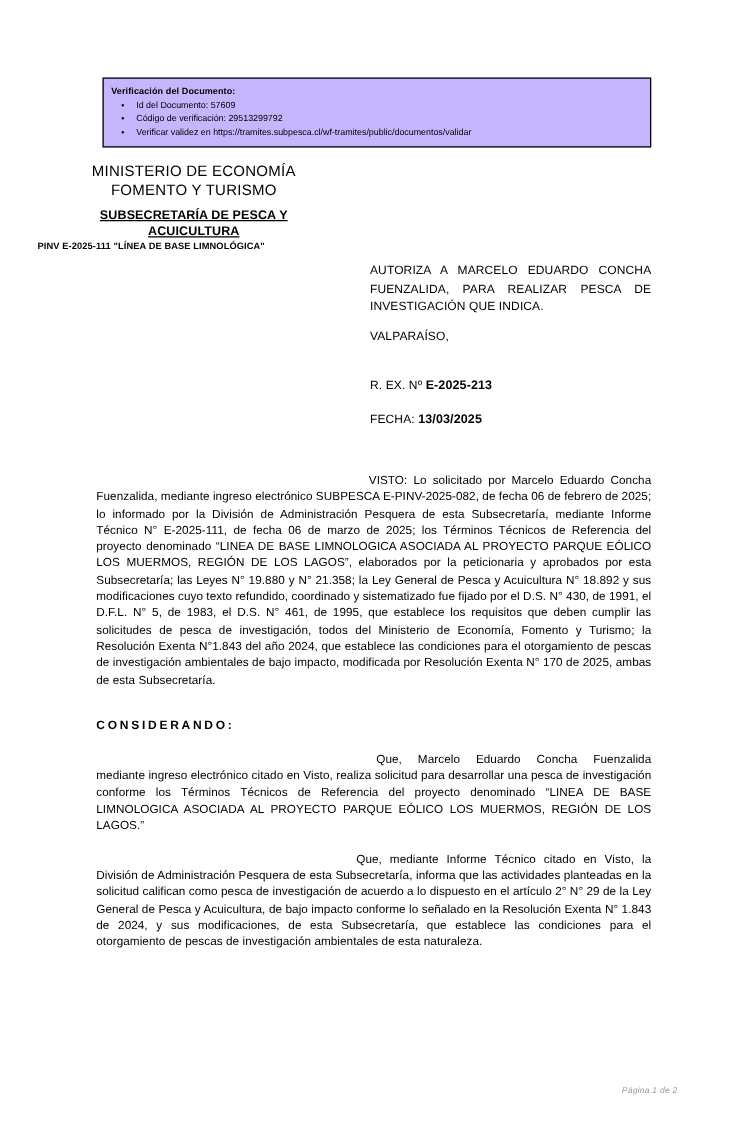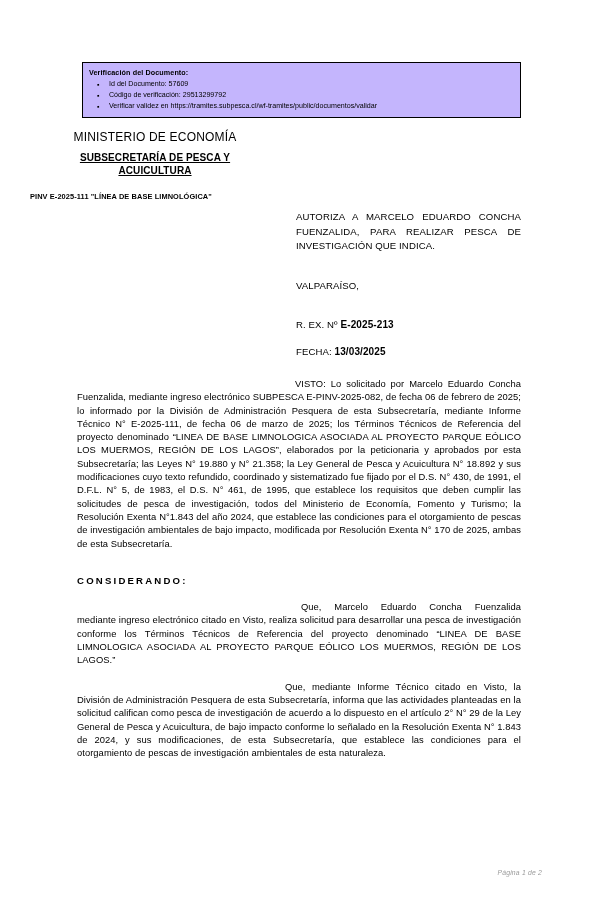--- a/index.html
+++ b/index.html
@@ -96,21 +96,21 @@
     width: 225px;
   }
   .subject {
     font-size: 9.6px;
     line-height: 14.5px;
     text-align: justify;
     text-align-last: left;
     letter-spacing: 0.1px;
   }
   .place {
-    margin-top: 26px;
+    margin-top: 10px;
     font-size: 9.6px;
     letter-spacing: 0.1px;
   }
   .resnum {
     margin-top: 28px;
     font-size: 9.6px;
     letter-spacing: 0.1px;
   }
   .resnum b, .date b {
     font-weight: bold;
@@ -191,20 +191,21 @@
     <li>
       <span class="bullet">▪</span>
       <span>Verificar validez en https://tramites.subpesca.cl/wf-tramites/public/documentos/validar</span>
     </li>
   </ul>
 </div>
 
 <div class="letterhead">
   <div class="ministry">
     <div>MINISTERIO DE ECONOMÍA</div>
+    <div>FOMENTO Y TURISMO</div>
   </div>
   <div class="subsec">
     <div><span>SUBSECRETARÍA DE PESCA Y</span></div>
     <div><span>ACUICULTURA</span></div>
   </div>
 </div>
 <div class="pinv-line">PINV E-2025-111 "LÍNEA DE BASE LIMNOLÓGICA"</div>
 
 <div class="right-block">
   <div class="subject">AUTORIZA A MARCELO EDUARDO CONCHA FUENZALIDA, PARA REALIZAR PESCA DE INVESTIGACIÓN QUE INDICA.</div>

